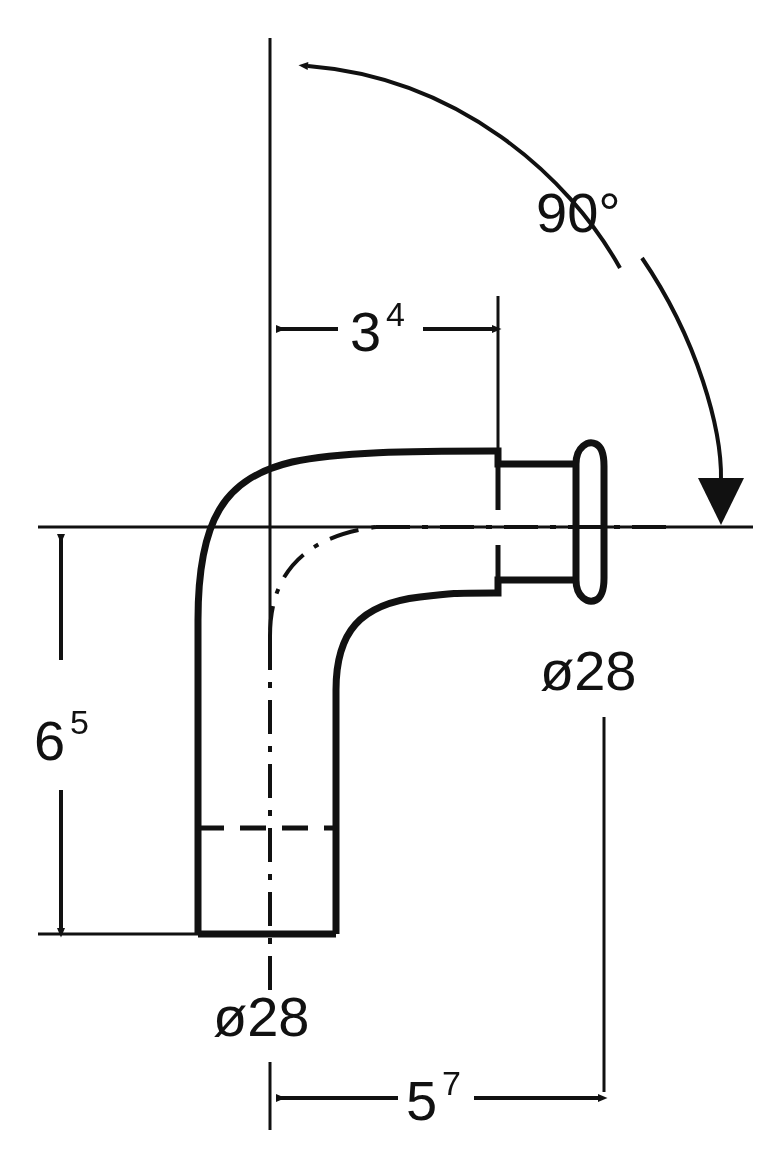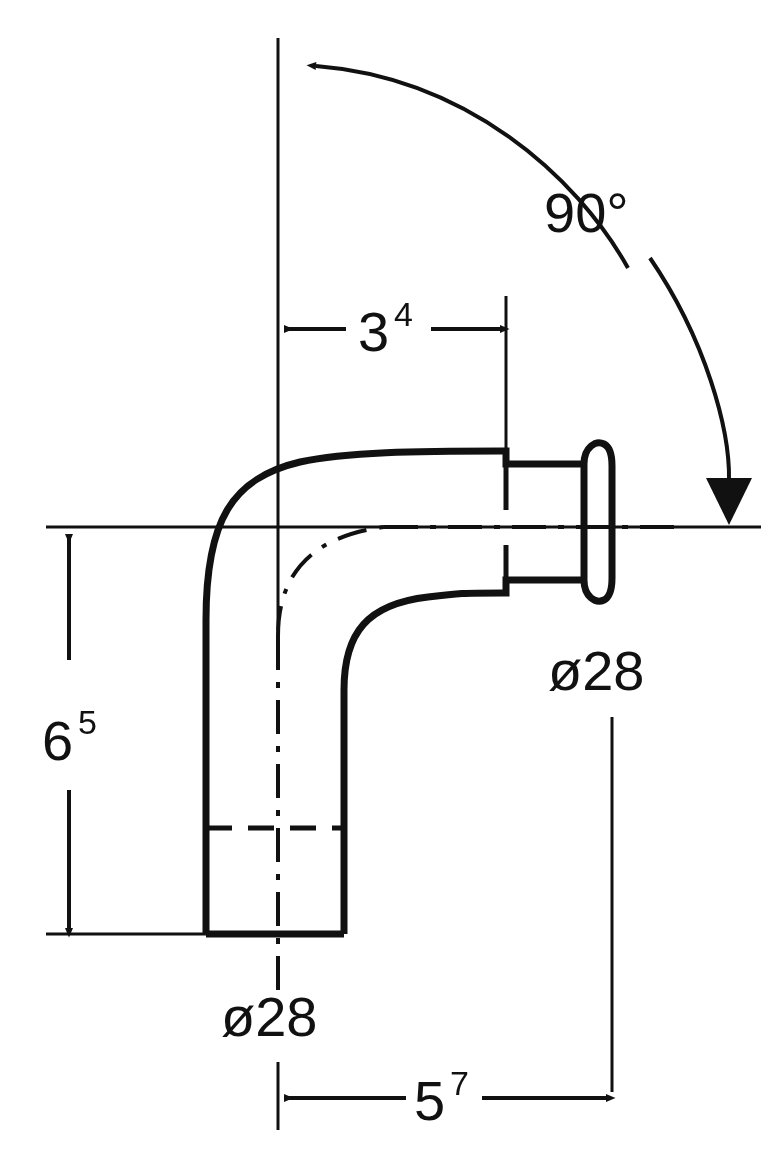--- a/index.html
+++ b/index.html
@@ -10,21 +10,21 @@
   body {
     width: 768px;
     height: 1166px;
     font-family: "Liberation Sans", sans-serif;
     overflow: hidden;
     position: relative;
   }
   #drawing-root {
     position: absolute;
     top: 0;
-    left: 16px;
+    left: 8px;
     width: 684px;
     height: 1166px;
   }
   svg#tech-drawing {
     display: block;
     width: 768px;
     height: 1166px;
     background: #ffffff;
   }
   .dim-text {

